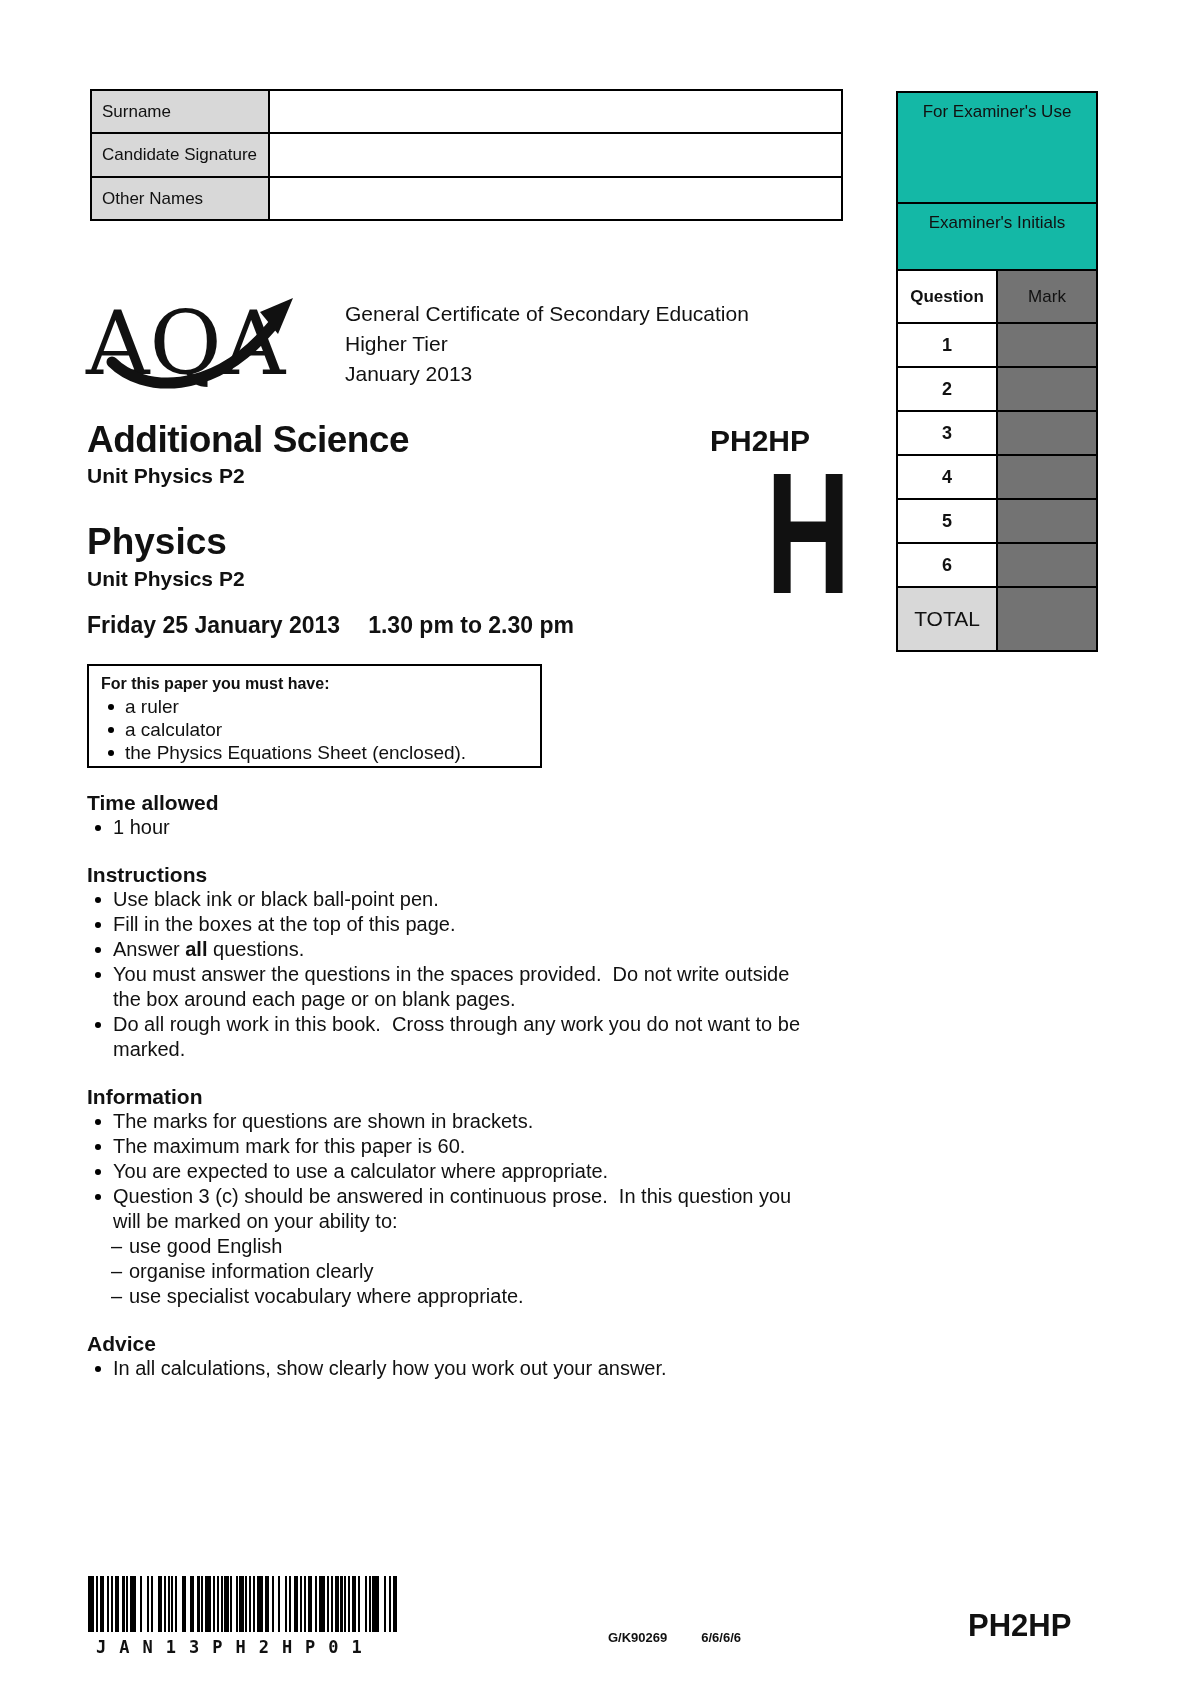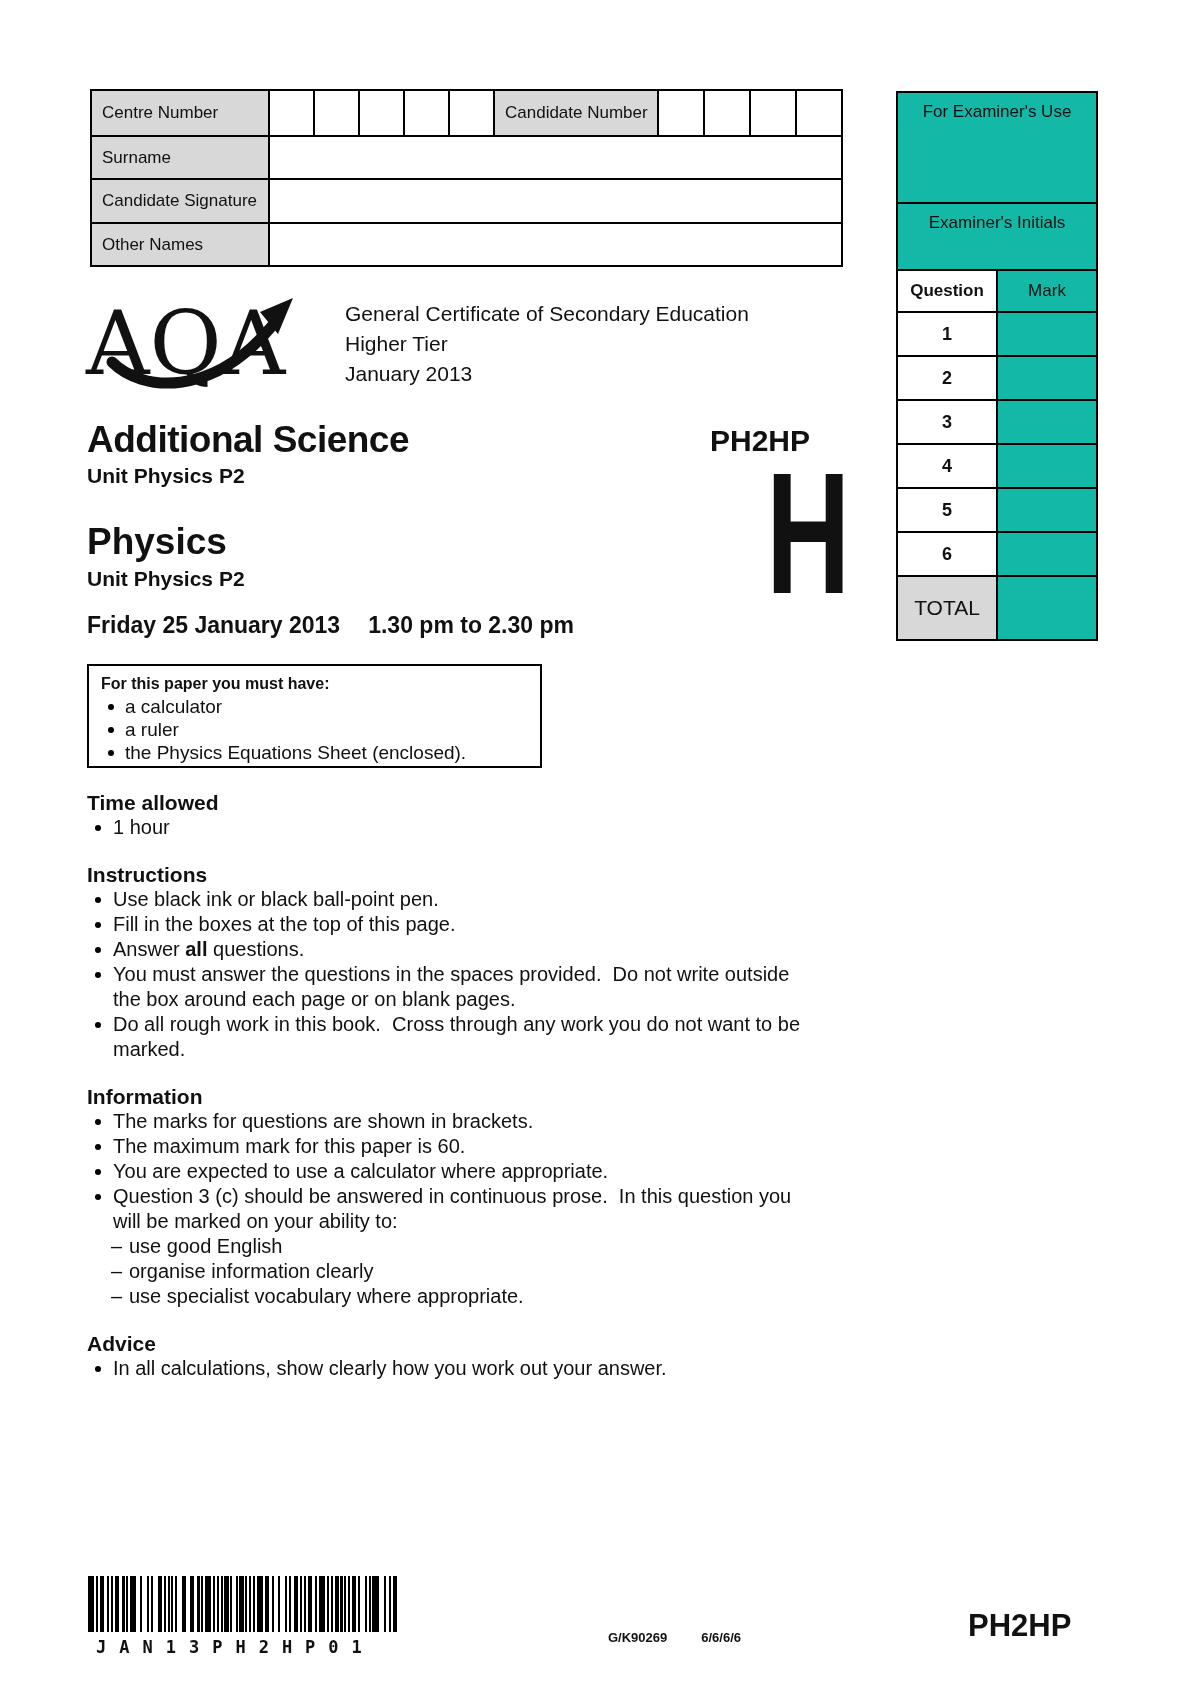--- a/index.html
+++ b/index.html
@@ -28,22 +28,22 @@
   .examiner { position:absolute; left:896px; top:91px; width:202px; font-size:17px; }
   .ex-head, .ex-init {
     box-sizing:border-box; border:2px solid #000; background:#14b8a6;
     text-align:center; padding-top:9px;
   }
   .ex-head { height:113px; }
   .ex-init { height:69px; margin-top:-2px; }
   .ex-row { display:flex; margin-top:-2px; }
   .ex-cell { box-sizing:border-box; border:2px solid #000; display:flex; align-items:center; justify-content:center; }
   .ex-q { width:102px; background:#fff; }
-  .ex-m { width:102px; margin-left:-2px; background:#14b8a6; }
-  .ex-header .ex-cell { height:44px; }
+  .ex-m { width:102px; margin-left:-2px; background:#737373; }
+  .ex-header .ex-cell { height:55px; }
   .ex-header .ex-q { font-weight:bold; }
   .ex-num { height:46px; }
   .ex-num.ex-q { font-weight:bold; font-size:18px; }
   .ex-total .ex-cell { height:66px; }
   .ex-total .ex-q { background:#d8d8d8; font-size:21px; }
 
   
   .aqa-logo { position:absolute; left:84px; top:288px; }
   .gcse-block { position:absolute; left:345px; top:299px; font-size:21px; line-height:30px; }
 
@@ -89,33 +89,20 @@
   .print-codes { position:absolute; left:608px; top:1630px; font-size:13px; font-weight:bold; }
   .print-codes .imp { margin-left:34px; }
   .code-bottom { position:absolute; left:968px; top:1608px; font-size:31px; font-weight:bold; }
 </style>
 </head>
 <body>
 
 <div class="page">
 
   <div class="cand-form">
-    <div class="cf-row r1">
-      <div class="cf-cell cf-label w-lab1">Centre Number</div>
-      <div class="cf-cell w-box1"></div>
-      <div class="cf-cell w-box1"></div>
-      <div class="cf-cell w-box1"></div>
-      <div class="cf-cell w-box1"></div>
-      <div class="cf-cell w-box1"></div>
-      <div class="cf-cell cf-label w-lab2">Candidate Number</div>
-      <div class="cf-cell w-box2"></div>
-      <div class="cf-cell w-box2"></div>
-      <div class="cf-cell w-box2"></div>
-      <div class="cf-cell w-box2"></div>
-    </div>
     <div class="cf-row r2">
       <div class="cf-cell cf-label w-lab1">Surname</div>
       <div class="cf-cell w-field"></div>
     </div>
     <div class="cf-row r4">
       <div class="cf-cell cf-label w-lab1">Candidate Signature</div>
       <div class="cf-cell w-field"></div>
     </div>
     <div class="cf-row r3">
       <div class="cf-cell cf-label w-lab1">Other Names</div>
@@ -178,22 +165,22 @@
   <div class="t-subject2">Physics</div>
   <div class="t-unit2">Unit Physics P2</div>
   <div class="t-tier-letter">H</div>
   <div class="t-date">
     <span>Friday 25 January 2013</span><span class="time">1.30 pm to 2.30 pm</span>
   </div>
 
   <div class="req-box">
     <div class="req-head">For this paper you must have:</div>
     <ul>
+      <li>a ruler</li>
       <li>a calculator</li>
-      <li>a ruler</li>
       <li>the Physics Equations Sheet (enclosed).</li>
     </ul>
   </div>
 
   <div class="sections">
 
     <h3>Time allowed</h3>
     <ul>
       <li class="bullet">1 hour</li>
     </ul>

